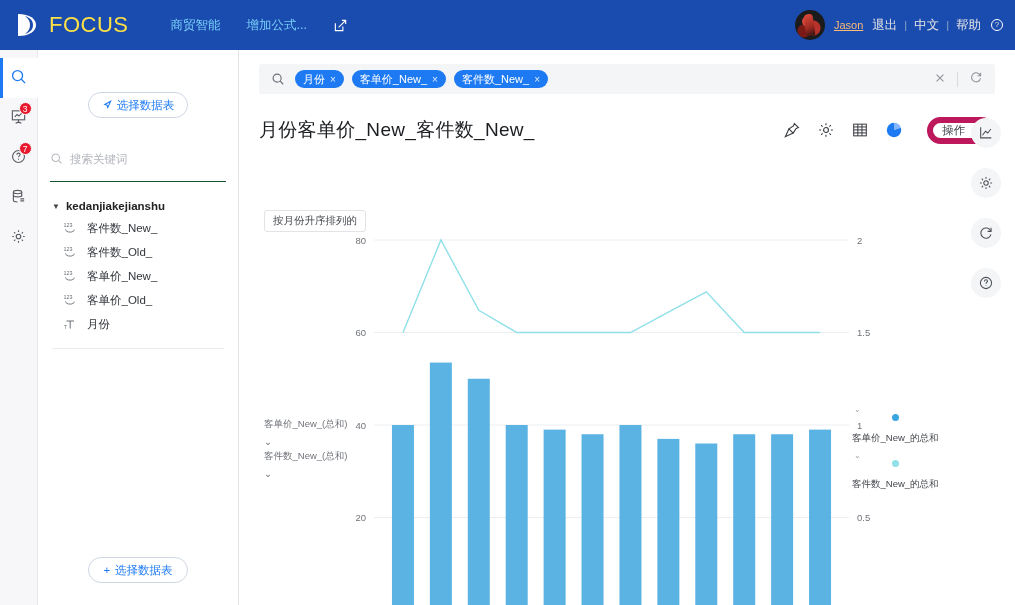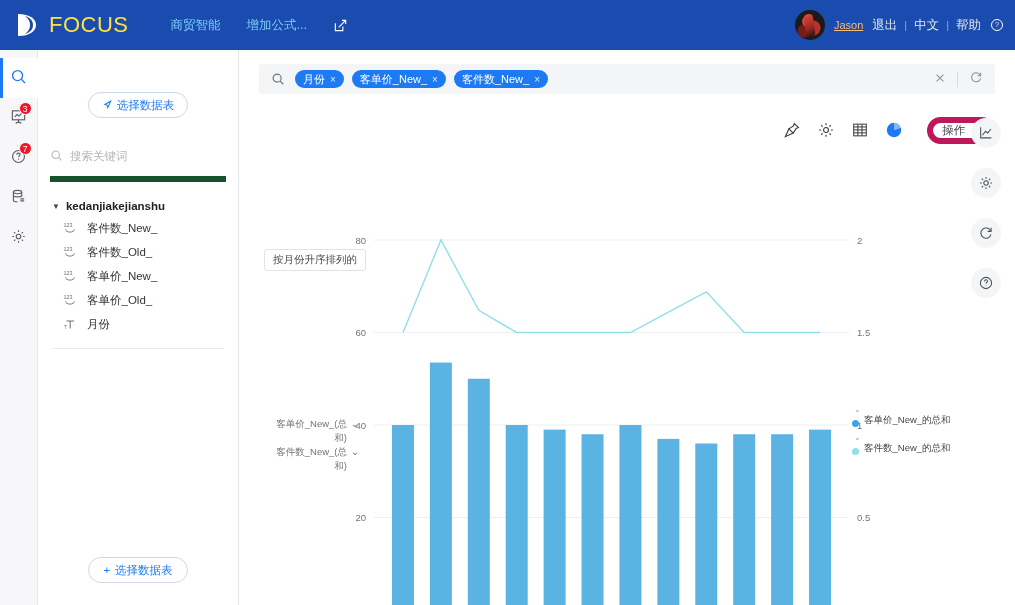--- a/index.html
+++ b/index.html
@@ -69,21 +69,21 @@
     display: flex; flex-direction: column;
   }
   .select-table-btn {
     margin: 42px auto 0; width: 100px; height: 26px; border: 1px solid #cfd6e4;
     border-radius: 13px; color: #1d7af3; font-size: 11.5px;
     display: flex; align-items: center; justify-content: center; gap: 4px; cursor: pointer;
     background: #fff;
   }
   .search-field {
     margin: 36px 12px 0; height: 28px; display: flex; align-items: center; gap: 7px;
-    color: #b3b6bd; font-size: 11.5px; border-bottom: 6px solid #14532d; padding-bottom: 17px;
+    color: #b3b6bd; font-size: 11.5px; border-bottom: 1px solid #14532d; padding-bottom: 17px;
   }
   .tree { margin: 18px 14px 0; flex: 1; }
   .tree-root {
     display: flex; align-items: center; gap: 6px; font-size: 11.5px;
     color: #222; font-weight: bold; cursor: pointer;
   }
   .caret { font-size: 8px; color: #444; }
   .field-row {
     display: flex; align-items: center; gap: 9px; margin: 9px 0 0 10px;
     font-size: 11.5px; color: #33363c; cursor: pointer;
@@ -131,27 +131,27 @@
     position: absolute; top: 160px; left: 265px; height: 22px;
     border: 1px solid #e2e3e7; border-radius: 3px; font-size: 10.5px; color: #44474d;
     display: flex; align-items: center; padding: 0 8px; background: #fff;
   }
   
   .chartarea { position: absolute; top: 130px; left: 0; width: 776px; height: 425px; }
   .y-selectors {
     position: absolute; left: 25px; top: 237px; font-size: 9.5px; color: #6f7379;
     line-height: 14px; text-align: right; width: 95px; cursor: pointer;
   }
-  .y-selectors div { display: flex; justify-content: flex-end; gap: 4px; align-items: flex-start; }
+  .y-selectors div { display: flex; justify-content: flex-end; gap: 4px; align-items: flex-start; flex-direction: column; }
   .legend {
     position: absolute; left: 613px; top: 225px; font-size: 9.5px; color: #43464c;
   }
   .legend-group { margin-bottom: 6px; }
   .legend-caret { color: #9aa0a6; font-size: 8px; display: block; margin-left: 2px; }
-  .legend-item { display: flex; align-items: flex-end; gap: 5px; cursor: pointer; }
+  .legend-item { display: flex; align-items: center; gap: 11px; cursor: pointer; flex-direction: column; }
   .legend-dot { width: 7px; height: 7px; border-radius: 50%; flex: none; }
   
   .floattools { position: absolute; right: 14px; top: 68px; display: flex; flex-direction: column; gap: 20px; }
   .ftool {
     width: 30px; height: 30px; border-radius: 50%; background: #f4f5f7;
     display: flex; align-items: center; justify-content: center; color: #4c5057; cursor: pointer;
   }
 </style>
 </head>
 <body>
@@ -356,20 +356,21 @@
       <span>
         <svg width="14" height="14" viewBox="0 0 16 16" fill="none" stroke="currentColor" stroke-width="1.2">
           <path d="M13 6.5 A5.2 5.2 0 1 0 13.2 9.6"></path>
           <path d="M13.3 3 L13.3 6.6 L9.8 6.6"></path>
         </svg>
       </span>
     </span>
   </div>
 
   <div class="titlerow">
+    <div class="chart-title">月份客单价_New_客件数_New_</div>
     <div class="title-tools">
       <span class="ticon">
         <svg width="18" height="18" viewBox="0 0 20 20" fill="none" stroke="currentColor" stroke-width="1.2">
           <path d="M12.6 2.8 L17.2 7.4 L14.6 8.4 L11.3 13.4 L6.6 8.7 L11.6 5.4 Z"></path>
           <path d="M6.6 8.7 L2.6 17.4 L11.3 13.4"></path>
         </svg>
       </span>
       <span class="ticon">
         <svg width="18" height="18" viewBox="0 0 20 20" fill="none" stroke="currentColor" stroke-width="1.2">
           <circle cx="10" cy="10" r="2.7"></circle>
@@ -389,21 +390,21 @@
           <path d="M10 10 L17.6 7.6 A8 8 0 1 1 10 2 Z" fill="#1d7af3"></path>
         </svg>
       </span>
       <span class="action-btn">
         <span>操作</span>
         <span>⌄</span>
       </span>
     </div>
   </div>
 
-  <div class="sortchip" style="left:25px; top:160px;margin-top:39px;">按月份升序排列的</div>
+  <div class="sortchip" style="left:25px; top:160px;">按月份升序排列的</div>
 
   <div class="chartarea">
     <svg id="chart-svg" width="776" height="425" viewBox="0 0 776 425">
         <line x1="135" y1="430" x2="610" y2="430" stroke="#eceef0" stroke-width="1"></line>
         <text x="127" y="433.5" text-anchor="end" font-size="9.5" fill="#6f7379" font-family="Liberation Sans, sans-serif">0</text>
         <line x1="135" y1="337.5" x2="610" y2="337.5" stroke="#eceef0" stroke-width="1"></line>
         <text x="127" y="341" text-anchor="end" font-size="9.5" fill="#6f7379" font-family="Liberation Sans, sans-serif">20</text>
         <line x1="135" y1="245" x2="610" y2="245" stroke="#eceef0" stroke-width="1"></line>
         <text x="127" y="248.5" text-anchor="end" font-size="9.5" fill="#6f7379" font-family="Liberation Sans, sans-serif">40</text>
         <line x1="135" y1="152.5" x2="610" y2="152.5" stroke="#eceef0" stroke-width="1"></line>

